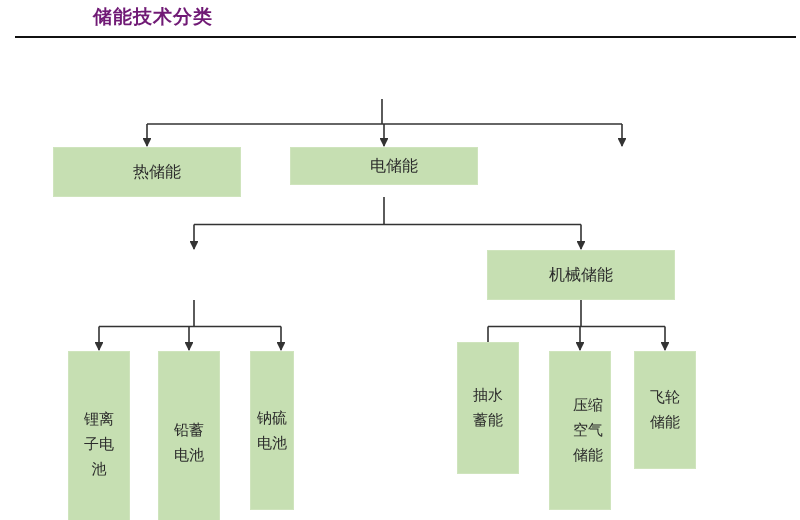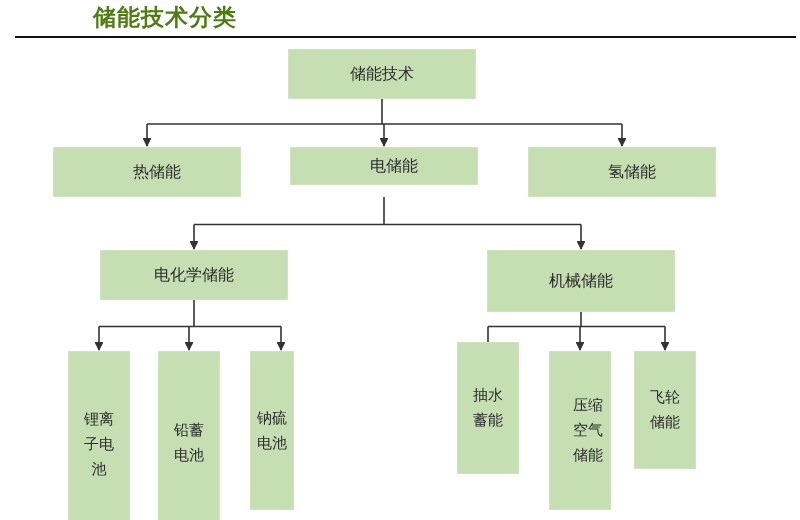--- a/index.html
+++ b/index.html
@@ -19,25 +19,25 @@
     width: 800px;
     height: 520px;
     background: #ffffff;
   }
 
   
   #page-title {
     position: absolute;
     left: 93px;
     top: 2px;
-    font-size: 23px;
+    font-size: 19px;
     font-weight: bold;
     letter-spacing: 1px;
     line-height: 30px;
-    color: #4d7c0f;
+    color: #701a75;
     white-space: nowrap;
   }
   #title-rule {
     position: absolute;
     left: 15px;
     top: 36px;
     width: 781px;
     height: 0;
     border-top: 2px solid #111111;
   }
@@ -114,26 +114,23 @@
         <line x1="99" y1="326.52" x2="99" y2="350" stroke="#333333" stroke-width="1.6" marker-end="url(#arrow)"></line>
         <line x1="189" y1="326.52" x2="189" y2="350" stroke="#333333" stroke-width="1.6" marker-end="url(#arrow)"></line>
         <line x1="281" y1="326.52" x2="281" y2="350" stroke="#333333" stroke-width="1.6" marker-end="url(#arrow)"></line>
         <line x1="581" y1="300" x2="581" y2="326.52" stroke="#333333" stroke-width="1.6"></line>
         <line x1="488" y1="326.52" x2="665" y2="326.52" stroke="#333333" stroke-width="1.6"></line>
         <line x1="488" y1="326.52" x2="488" y2="350" stroke="#333333" stroke-width="1.6" marker-end="url(#arrow)"></line>
         <line x1="580" y1="326.52" x2="580" y2="350" stroke="#333333" stroke-width="1.6" marker-end="url(#arrow)"></line>
         <line x1="665" y1="326.52" x2="665" y2="350" stroke="#333333" stroke-width="1.6" marker-end="url(#arrow)"></line>
       </svg>
 
-  <div class="node level-1" style="left: 288px; top: 49px; width: 188px; height: 50px;"><span>储能技术</span></div>
       <div class="node level-2" style="left: 53px; top: 147px; width: 188px; height: 50px;"><span>热储能</span></div>
       <div class="node level-2" style="left: 290px; top: 147px; width: 188px; height: 38px;"><span>电储能</span></div>
-      <div class="node level-2" style="left: 528px; top: 147px; width: 188px; height: 50px;"><span>氢储能</span></div>
-      <div class="node level-3" style="left: 100px; top: 250px; width: 188px; height: 50px;"><span>电化学储能</span></div>
-      <div class="node level-3" style="left: 487px; top: 250px; width: 188px; height: 62px; text-align: center;"><span>机械储能</span></div>
+      <div class="node level-3" style="left: 487px; top: 250px; width: 188px; height: 50px; text-align: center;"><span>机械储能</span></div>
       <div class="node level-4 leaf" style="left: 68px; top: 351px; width: 62px; height: 187px;"><span>锂离
 子电
 池</span></div>
       <div class="node level-4 leaf" style="left: 158px; top: 351px; width: 62px; height: 183px;"><span>铅蓄
 电池</span></div>
       <div class="node level-4 leaf" style="left: 250px; top: 351px; width: 44px; height: 159px;"><span>钠硫
 电池</span></div>
       <div class="node level-4 leaf" style="left: 457px; top: 332px; width: 62px; height: 132px; margin-top: 10px;"><span>抽水
 蓄能</span></div>
       <div class="node level-4 leaf" style="left: 549px; top: 351px; width: 62px; height: 159px; padding-left: 16px;"><span>压缩

